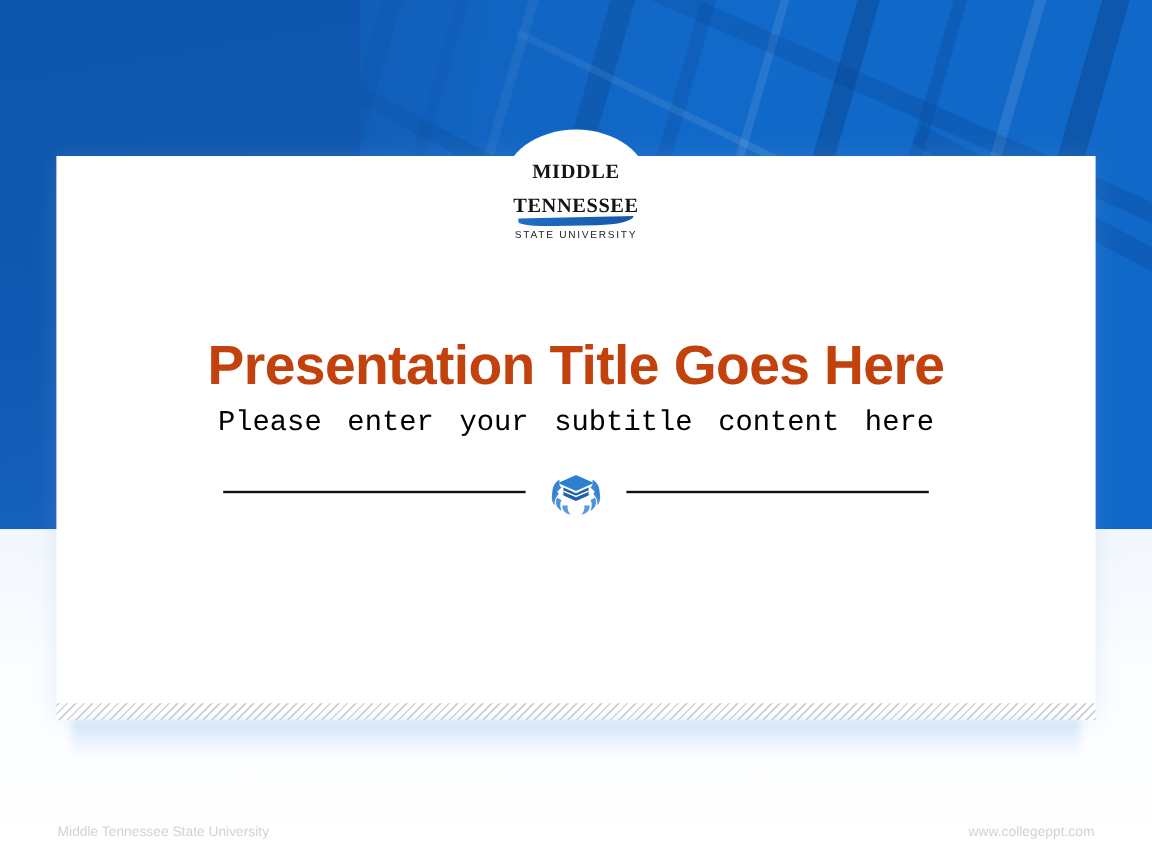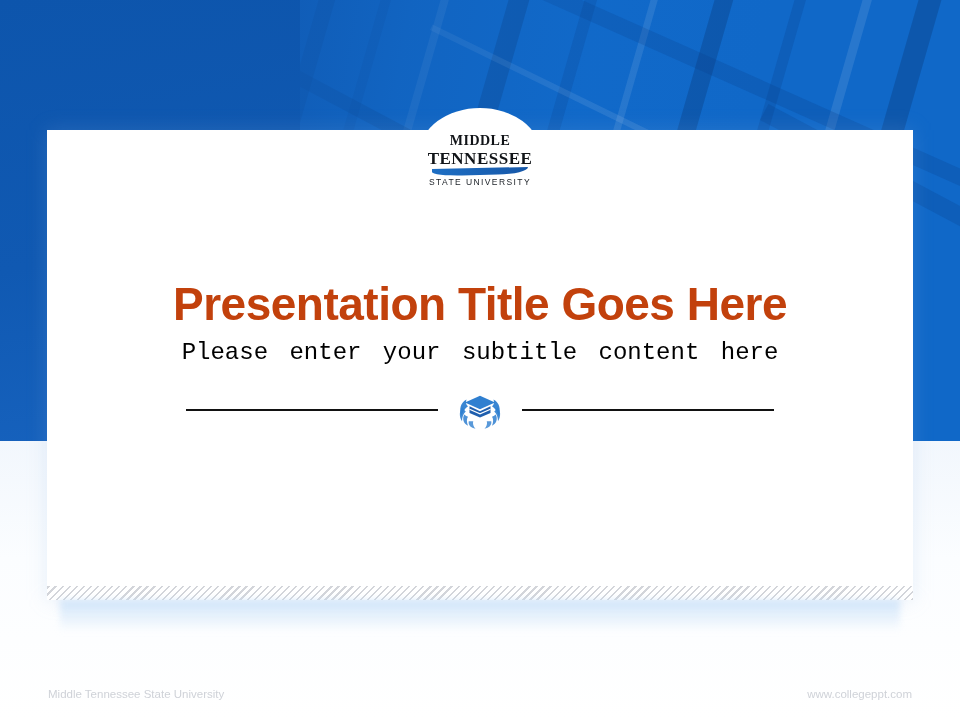--- a/index.html
+++ b/index.html
@@ -125,22 +125,22 @@
     text-align: center;
     line-height: 1;
     user-select: none;
   }
   .logo-line1, .logo-line2 {
     font-family: "Liberation Serif", serif;
     font-weight: bold;
     color: #111418;
     letter-spacing: 0.5px;
   }
-  .logo-line1 { font-size: 14px; }
-  .logo-line2 { font-size: 17px; margin-top: 2px; }
+  .logo-line1 { font-size: 17px; }
+  .logo-line2 { font-size: 17px; margin-top: 12px; }
   .logo-swoosh {
     width: 96px;
     height: 7px;
     margin: 1px auto 0 auto;
     background: linear-gradient(90deg, #1e6fc4, #1657a8);
     border-radius: 0 0 60px 60px / 0 0 14px 8px;
     transform: skewY(-1.2deg);
   }
   .logo-line3 {
     margin-top: 3px;

